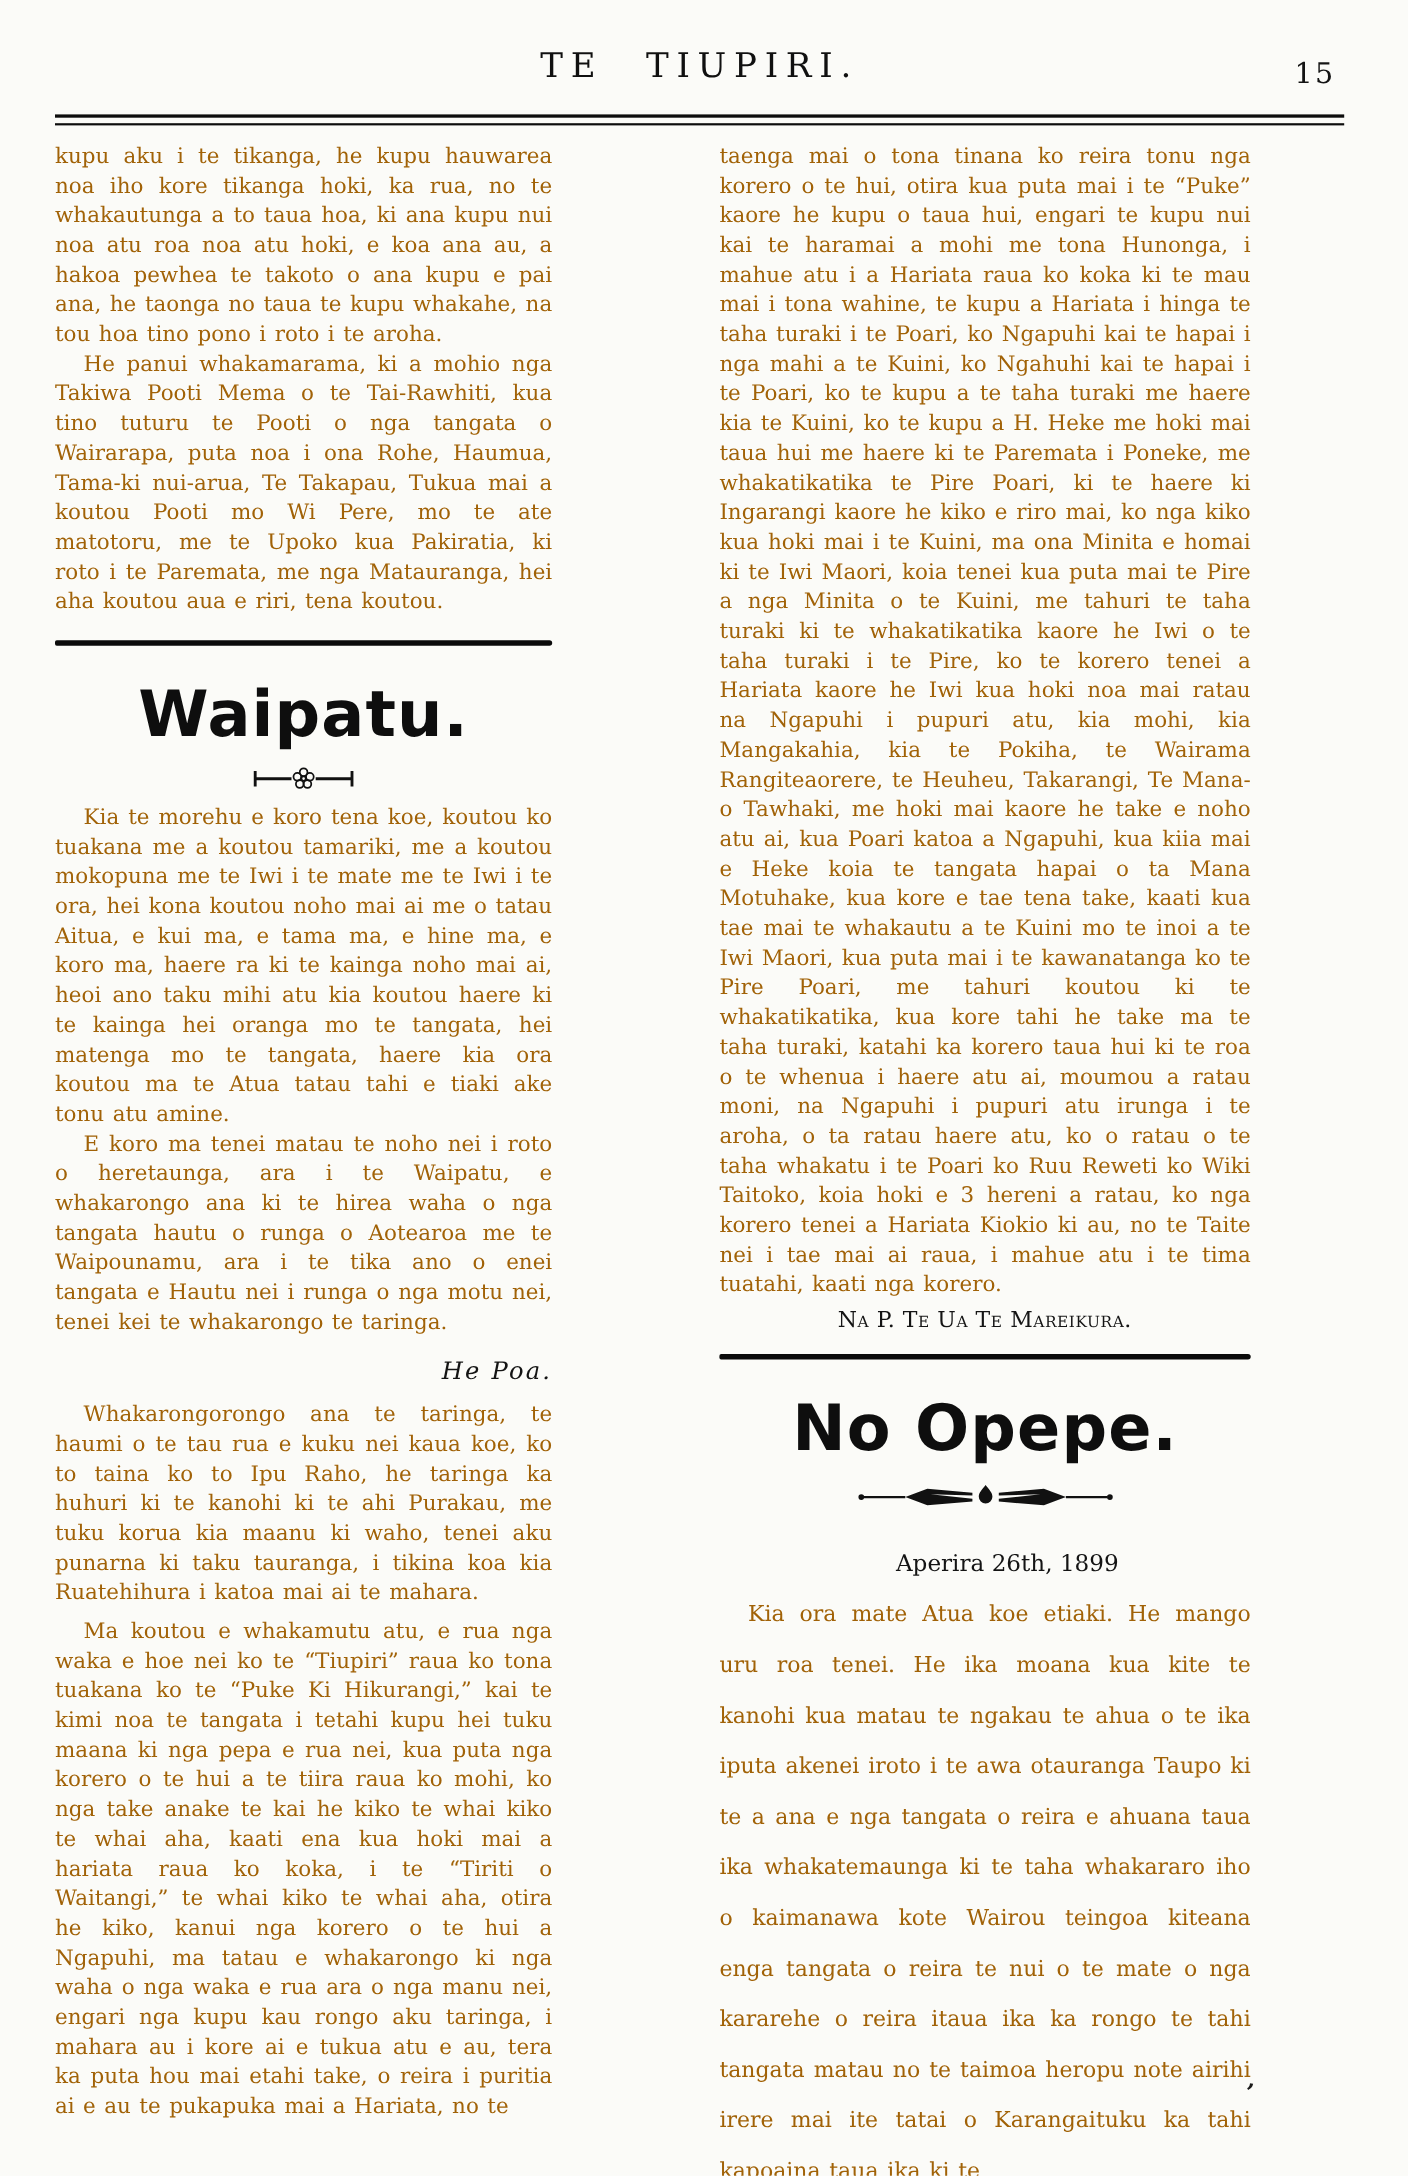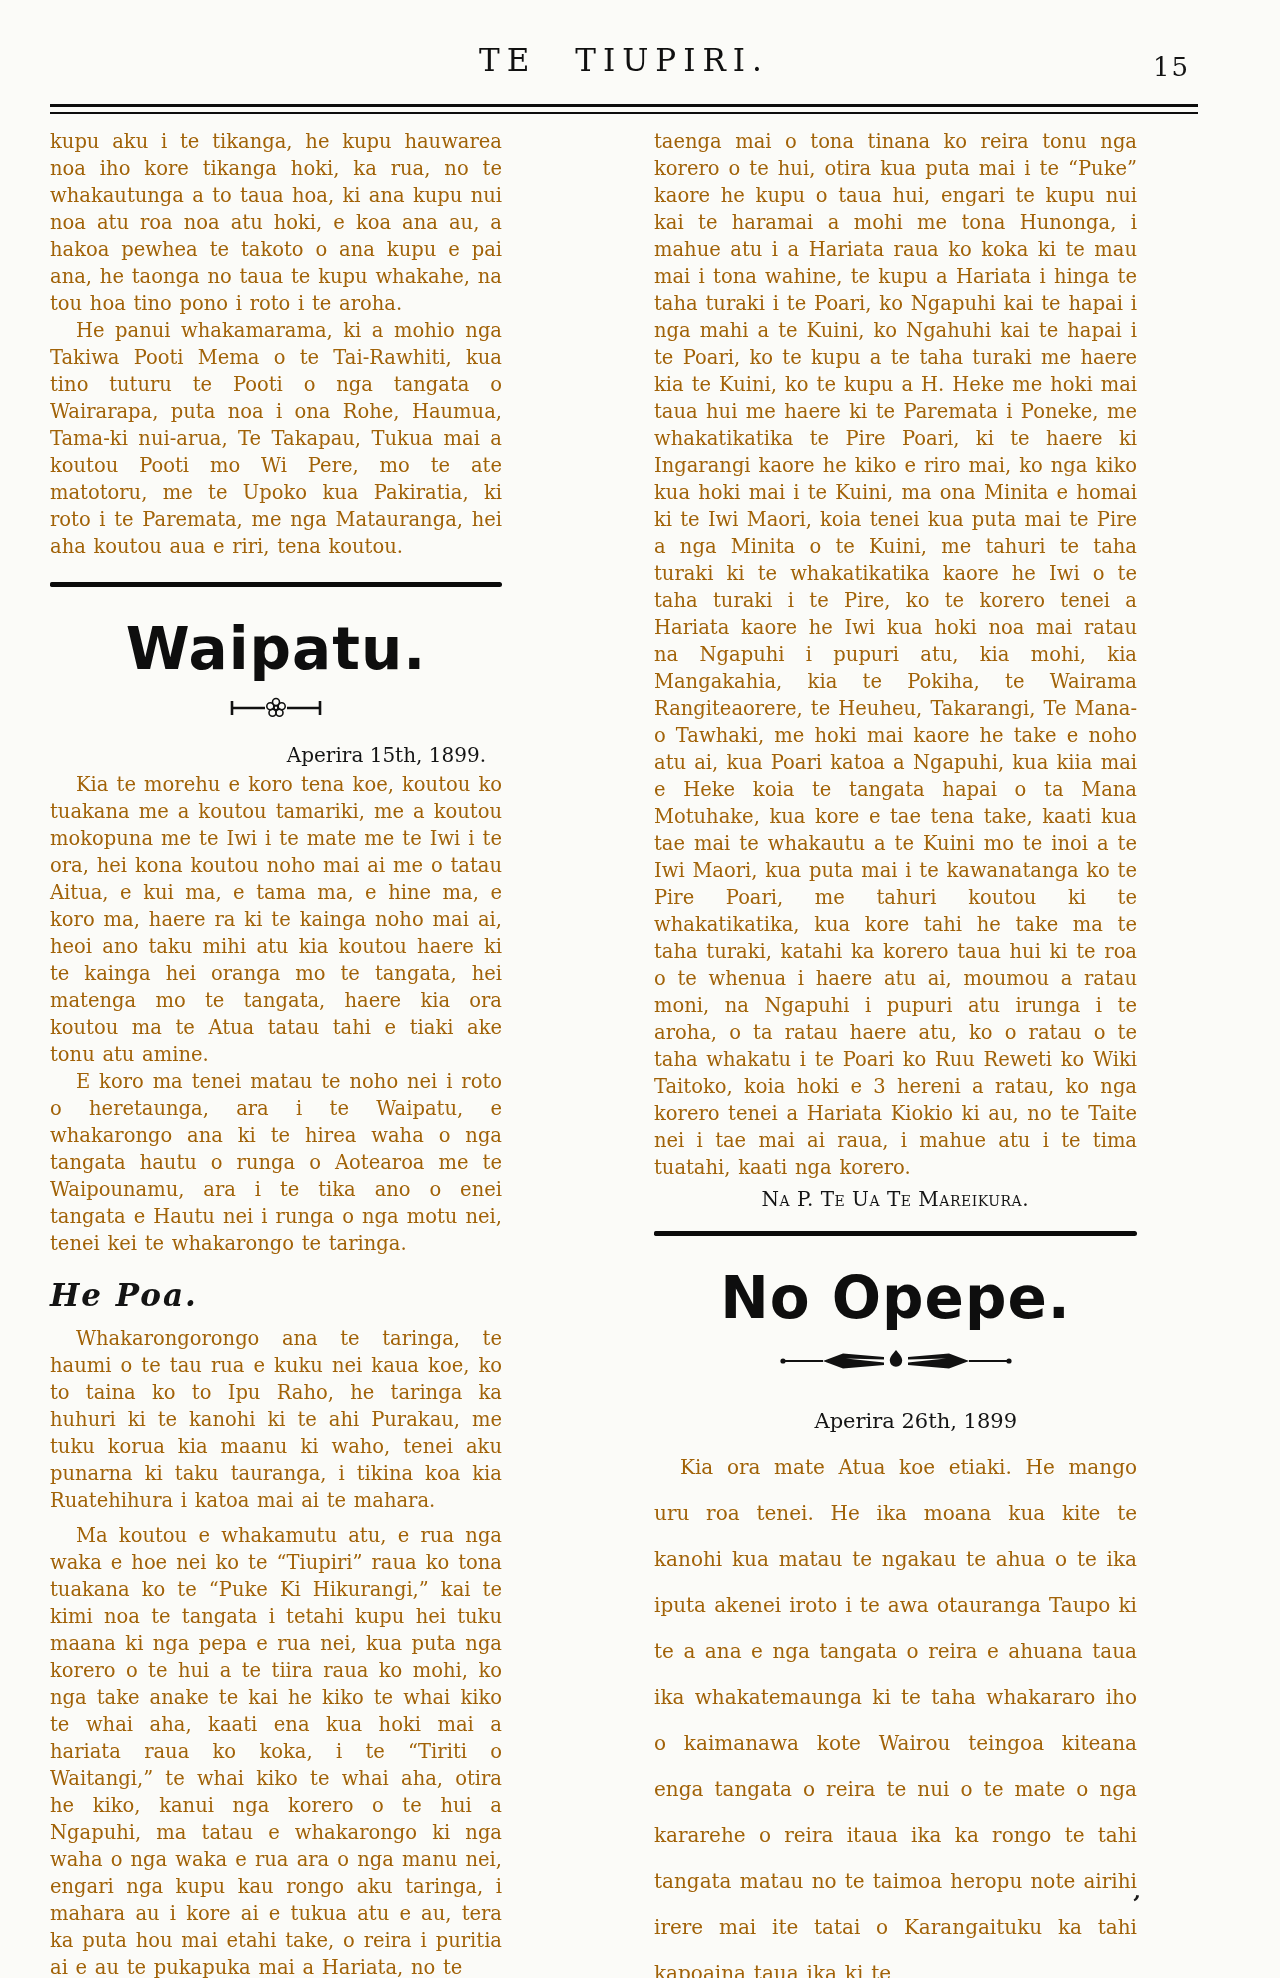--- a/index.html
+++ b/index.html
@@ -7,21 +7,21 @@
     width:1280px; height:1978px;
     background:#fbfbf8;
     overflow:hidden;
     color:#141414;
     font-family:"DejaVu Serif", "Liberation Serif", serif;
   }
   .page {
     position:relative;
     box-sizing:border-box;
     width:1280px; height:1978px;
-    padding:30px 82px 0 50px;
+    padding:30px 58px 0 50px;
   }
   .header { position:relative; height:58px; }
   .masthead {
     text-align:center;
     font-size:31px;
     letter-spacing:7px;
     word-spacing:22px;
     padding-top:12px;
     color:#101010;
   }
@@ -78,25 +78,25 @@
   }
   .ornament { text-align:center; margin-top:12px; }
 
   .dateline {
     margin:18px 16px 0 0;
     font-size:20px;
     text-align:right;
   }
   h2.sub-heading {
     margin:20px 0 12px;
-    font-weight:bold;
+    font-weight:normal;
     font-style:italic;
-    font-size:31px;
+    font-size:22px;
     letter-spacing:2px;
-    text-align:left;
+    text-align:right;
   }
   .space-sm { height:8px; }
 
   
   .loose { line-height:46px !important; font-size:20px !important; }
   .dateline-loose {
     margin:16px 120px 0 0;
     font-size:21px;
     text-align:right;
     line-height:46px;
@@ -147,21 +147,20 @@
             <circle cx="48" cy="7" r="3.5"></circle>
             <circle cx="53.7" cy="11.2" r="3.5"></circle>
             <circle cx="51.5" cy="17.8" r="3.5"></circle>
             <circle cx="44.5" cy="17.8" r="3.5"></circle>
             <circle cx="42.3" cy="11.2" r="3.5"></circle>
             <circle cx="48" cy="12.8" r="2"></circle>
           </g>
         </svg>
       </div>
 
-      <p class="dateline">Aperira 15th, 1899.</p>
 
       <p class="body indent" style="margin-top:4px;">Kia te morehu e koro tena koe, koutou ko tuakana me a koutou tamariki, me a koutou mokopuna me te Iwi i te mate me te Iwi i te ora, hei kona koutou noho mai ai me o tatau Aitua, e kui ma, e tama ma, e hine ma, e koro ma, haere ra ki te kainga noho mai ai, heoi ano taku mihi atu kia koutou haere ki te kainga hei oranga mo te tangata, hei matenga mo te tangata, haere kia ora koutou ma te Atua tatau tahi e tiaki ake tonu atu amine.</p>
       <p class="body indent">E koro ma tenei matau te noho nei i roto o heretaunga, ara i te Waipatu, e whakarongo ana ki te hirea waha o nga tangata hautu o runga o Aotearoa me te Waipounamu, ara i te tika ano o enei tangata e Hautu nei i runga o nga motu nei, tenei kei te whakarongo te taringa.</p>
 
       <h2 class="sub-heading">He Poa.</h2>
 
       <p class="body indent">Whakarongorongo ana te taringa, te haumi o te tau rua e kuku nei kaua koe, ko to taina ko to Ipu Raho, he taringa ka huhuri ki te kanohi ki te ahi Purakau, me tuku korua kia maanu ki waho, tenei aku punarna ki taku tauranga, i tikina koa kia Ruatehihura i katoa mai ai te mahara.</p>
       <div class="space-sm"></div>
       <p class="body indent">Ma koutou e whakamutu atu, e rua nga waka e hoe nei ko te “Tiupiri” raua ko tona tuakana ko te “Puke Ki Hikurangi,” kai te kimi noa te tangata i tetahi kupu hei tuku maana ki nga pepa e rua nei, kua puta nga korero o te hui a te tiira raua ko mohi, ko nga take anake te kai he kiko te whai kiko te whai aha, kaati ena kua hoki mai a hariata raua ko koka, i te “Tiriti o Waitangi,” te whai kiko te whai aha, otira he kiko, kanui nga korero o te hui a Ngapuhi, ma tatau e whakarongo ki nga waha o nga waka e rua ara o nga manu nei, engari nga kupu kau rongo aku taringa, i mahara au i kore ai e tukua atu e au, tera ka puta hou mai etahi take, o reira i puritia ai e au te pukapuka mai a Hariata, no te</p>
     </div>

